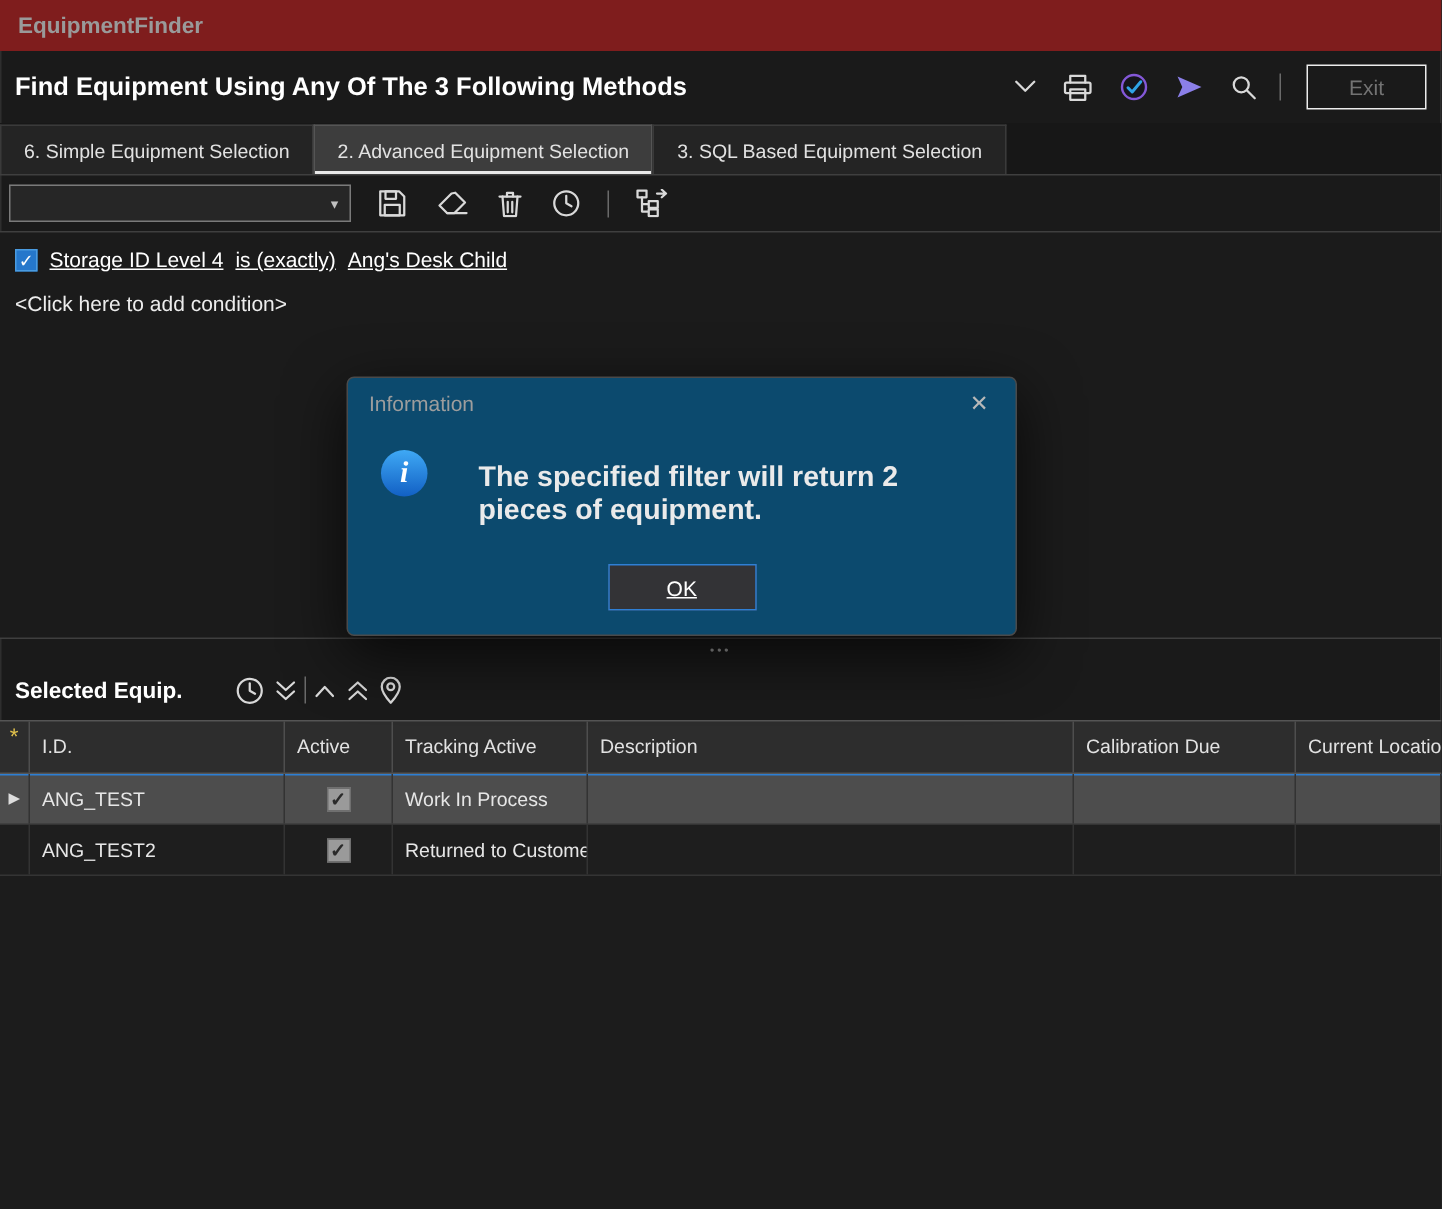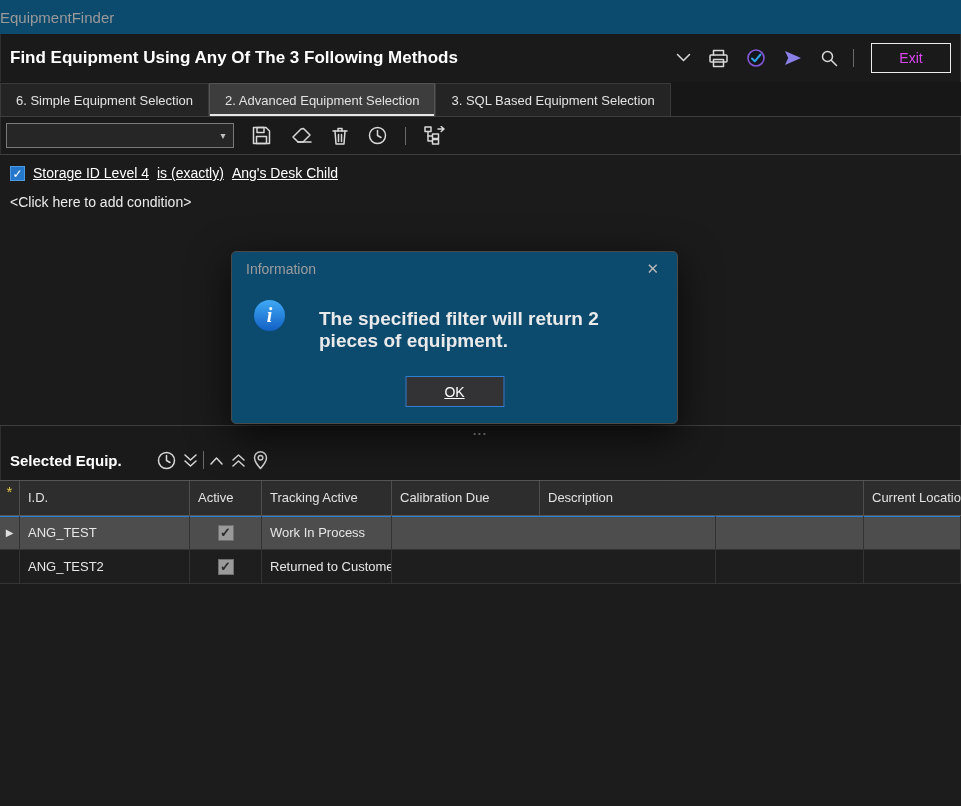--- a/index.html
+++ b/index.html
@@ -9,30 +9,30 @@
     background:#1a1a1a;
     font-family:"Liberation Sans", sans-serif;
     color:#e6e6e6;
     overflow:hidden;
     position:relative;
     box-shadow: inset 0 0 0 1px #2e2e2e;
   }
   .app { display:flex; flex-direction:column; height:806px; }
 
   
-  .titlebar { height:34px; display:flex; align-items:center; padding:0 0; background:#0c4a6e; color:#9a9a9a; font-size:15px; flex:0 0 auto; }
+  .titlebar { height:34px; display:flex; align-items:center; padding:0 12px; background:#7f1d1d; color:#9a9a9a; font-size:15px; flex:0 0 auto;font-weight:bold; }
 
   
   .header { height:48px; display:flex; align-items:center; justify-content:space-between; padding:0 10px; flex:0 0 auto; }
   .header h1 { font-size:17px; font-weight:bold; color:#ffffff; margin:0; }
   .header-icons { display:flex; align-items:center; gap:13px; }
   .icon-btn { background:none; border:none; padding:2px; cursor:pointer; display:flex; align-items:center; }
   .icn { stroke:#d9d9d9; fill:none; stroke-width:1.5; stroke-linecap:round; stroke-linejoin:round; }
   .vdiv { width:1px; height:18px; background:#6a6a6a; }
-  .exit-btn { width:80px; height:30px; background:#1a1a1a; border:1px solid #ececec; color:#d946ef; font-size:14px; margin-left:4px; font-family:inherit; cursor:pointer; }
+  .exit-btn { width:80px; height:30px; background:#1a1a1a; border:1px solid #ececec; color:#737373; font-size:14px; margin-left:4px; font-family:inherit; cursor:pointer; }
 
   
   .tabs { display:flex; height:34px; align-items:flex-end; background:#171717; flex:0 0 auto; }
   .tab { height:33px; line-height:33px; padding:0 15px; font-size:13px; background:#242424; border:1px solid #3a3a3a; border-bottom:none; color:#e2e2e2; cursor:pointer; white-space:nowrap; }
   .tab.active { background:#3d3d3d; border-color:#555; box-shadow: inset 0 -2px 0 #e8e8e8; }
 
   
   .toolbar { height:38px; display:flex; align-items:center; gap:16px; padding:0 6px; border-top:1px solid #3f3f3f; flex:0 0 auto; }
   .combo { width:228px; height:25px; background:#262626; border:1px solid #7a7a7a; display:flex; align-items:center; cursor:pointer; }
   .combo-value { flex:1; padding:0 6px; font-size:13px; color:#e6e6e6; }
@@ -225,22 +225,22 @@
           <circle cx="7.5" cy="6.8" r="2.3"></circle>
         </svg>
     </button>
   </div>
 
   <div class="grid-header">
     <div class="gh-cell col-ind new-row-star">*</div>
     <div class="gh-cell col-id">I.D.</div>
     <div class="gh-cell col-active">Active</div>
     <div class="gh-cell col-track">Tracking Active</div>
+    <div class="gh-cell col-desc">Description</div>
     <div class="gh-cell col-cal">Calibration Due</div>
-    <div class="gh-cell col-desc">Description</div>
     <div class="gh-cell col-loc">Current Location</div>
   </div>
 
   <div>
       <div class="grid-row selected">
     <div class="gr-cell col-ind ind-cell">▶</div>
     <div class="gr-cell col-id">ANG_TEST</div>
     <div class="gr-cell col-active active-cell">
       <span class="grid-checkbox">✓</span>
     </div>

